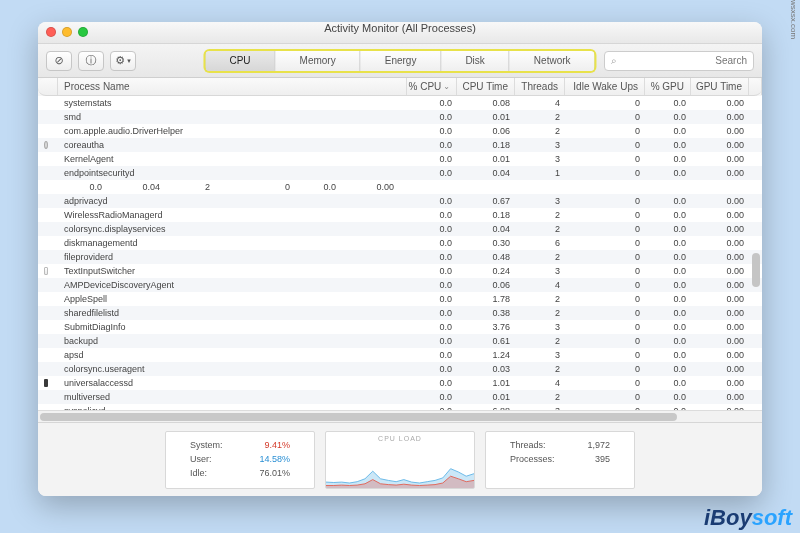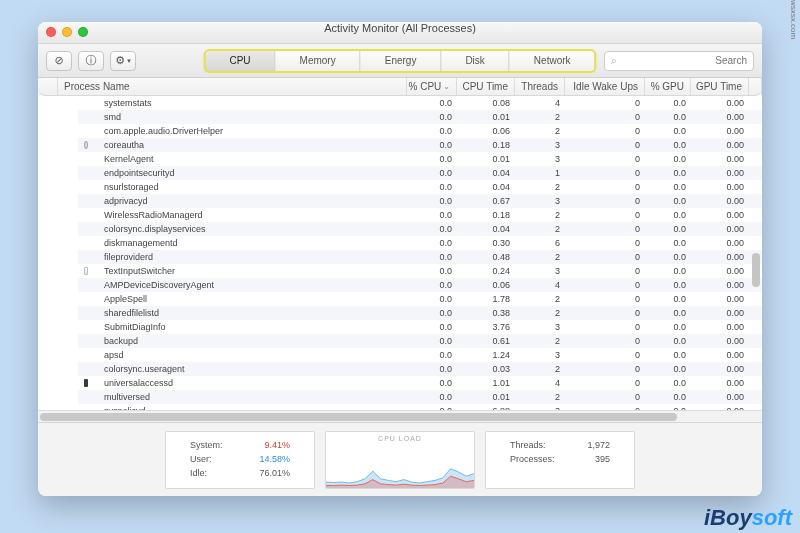--- a/index.html
+++ b/index.html
@@ -75,21 +75,21 @@
   .c-name { flex: 1; }
   .c-cpu { width: 50px; justify-content: flex-end; position: relative; }
   .c-time { width: 58px; justify-content: flex-end; }
   .c-thr { width: 50px; justify-content: flex-end; }
   .c-iwu { width: 80px; justify-content: flex-end; }
   .c-gpu { width: 46px; justify-content: flex-end; }
   .c-gput { width: 58px; justify-content: flex-end; border-right: none; }
   .c-scroll { width: 12px; border-right: none; }
   .sortcaret { font-size: 8px; margin-left: 2px; color: #888; }
   .tbody { flex: 1; overflow: hidden; background: #fff; position: relative; }
-  .row { height: 14px; display: flex; font-size: 9px; color: #444; margin-left: 40px; }
+  .row { height: 14px; display: flex; font-size: 9px; color: #444; }
   .row:nth-child(even) { background: #f4f6f9; }
   .row > div { padding: 0 6px; display: flex; align-items: center; overflow: hidden; white-space: nowrap; }
   .row .c-name { padding-left: 6px; }
   .picon { width: 8px; height: 8px; background: #888; margin-right: 4px; border-radius: 1px; }
   .picon.none { background: transparent; }
   .picon.file { background: linear-gradient(#fff,#e8e8e8); border:0.5px solid #bbb; }
   .picon.dark { background: #3a3a3a; }
   .picon.circle { border-radius: 50%; background:#d8d8d8; border:0.5px solid #aaa;}
   .hscroll {
     height: 12px; background: #f2f2f2; border-top: 1px solid #dcdcdc; position: relative;
@@ -252,21 +252,20 @@
         <div class="c-thr">1</div>
         <div class="c-iwu">0</div>
         <div class="c-gpu">0.0</div>
         <div class="c-gput">0.00</div>
         <div class="c-scroll"></div>
       </div>
       <div class="row">
         <div class="c-ic">
           <span class="picon none"></span>
         </div>
-        <div class="c-name">nsurlstoraged</div>
         <div class="c-cpu">0.0</div>
         <div class="c-time">0.04</div>
         <div class="c-thr">2</div>
         <div class="c-iwu">0</div>
         <div class="c-gpu">0.0</div>
         <div class="c-gput">0.00</div>
         <div class="c-scroll"></div>
       </div>
       <div class="row">
         <div class="c-ic">

